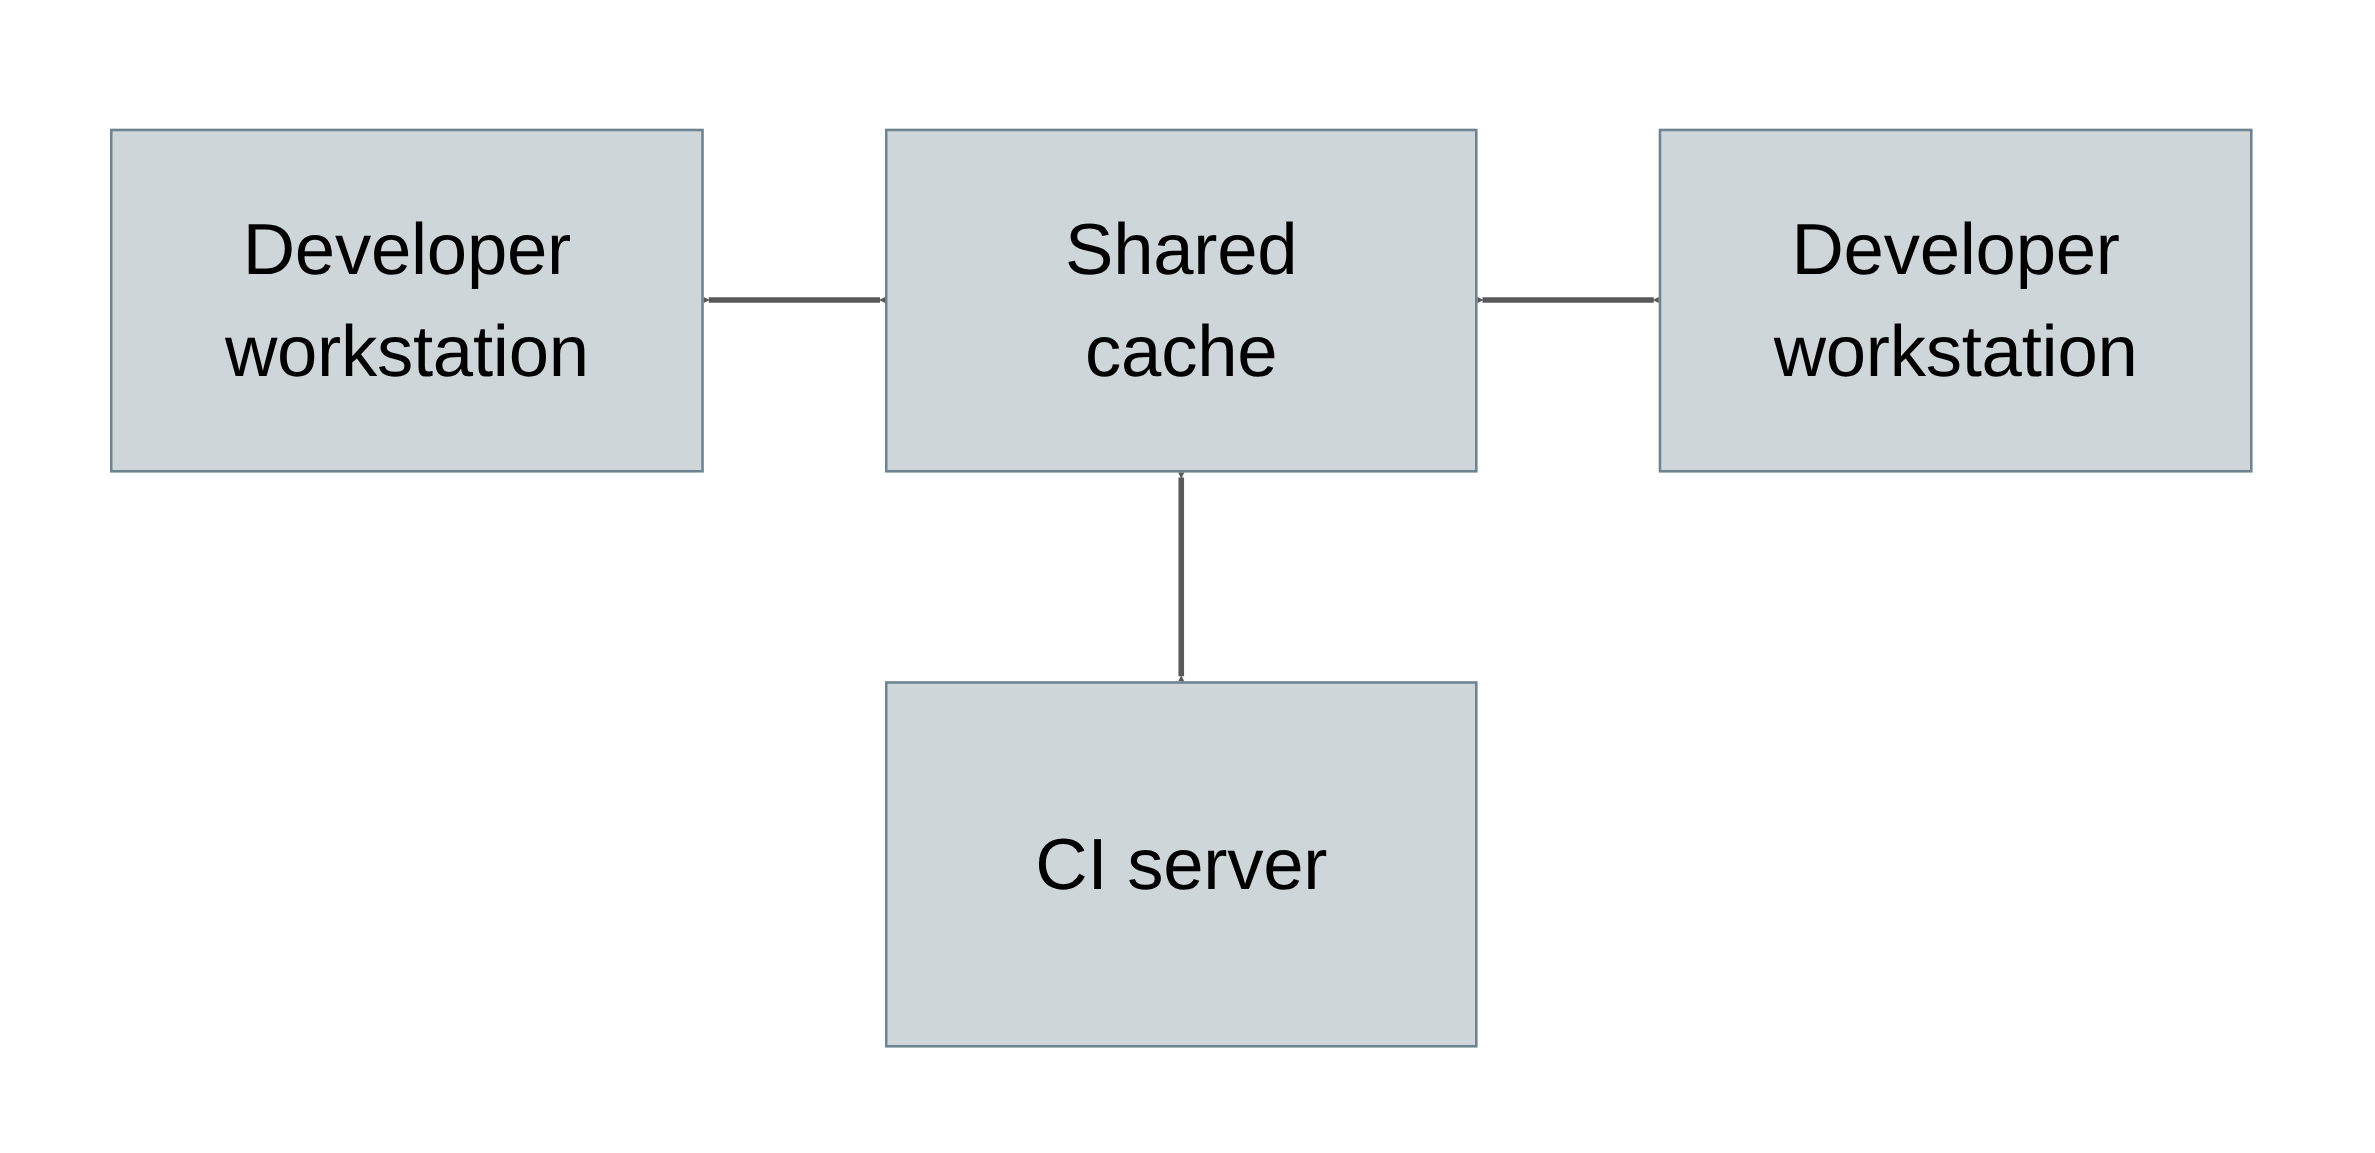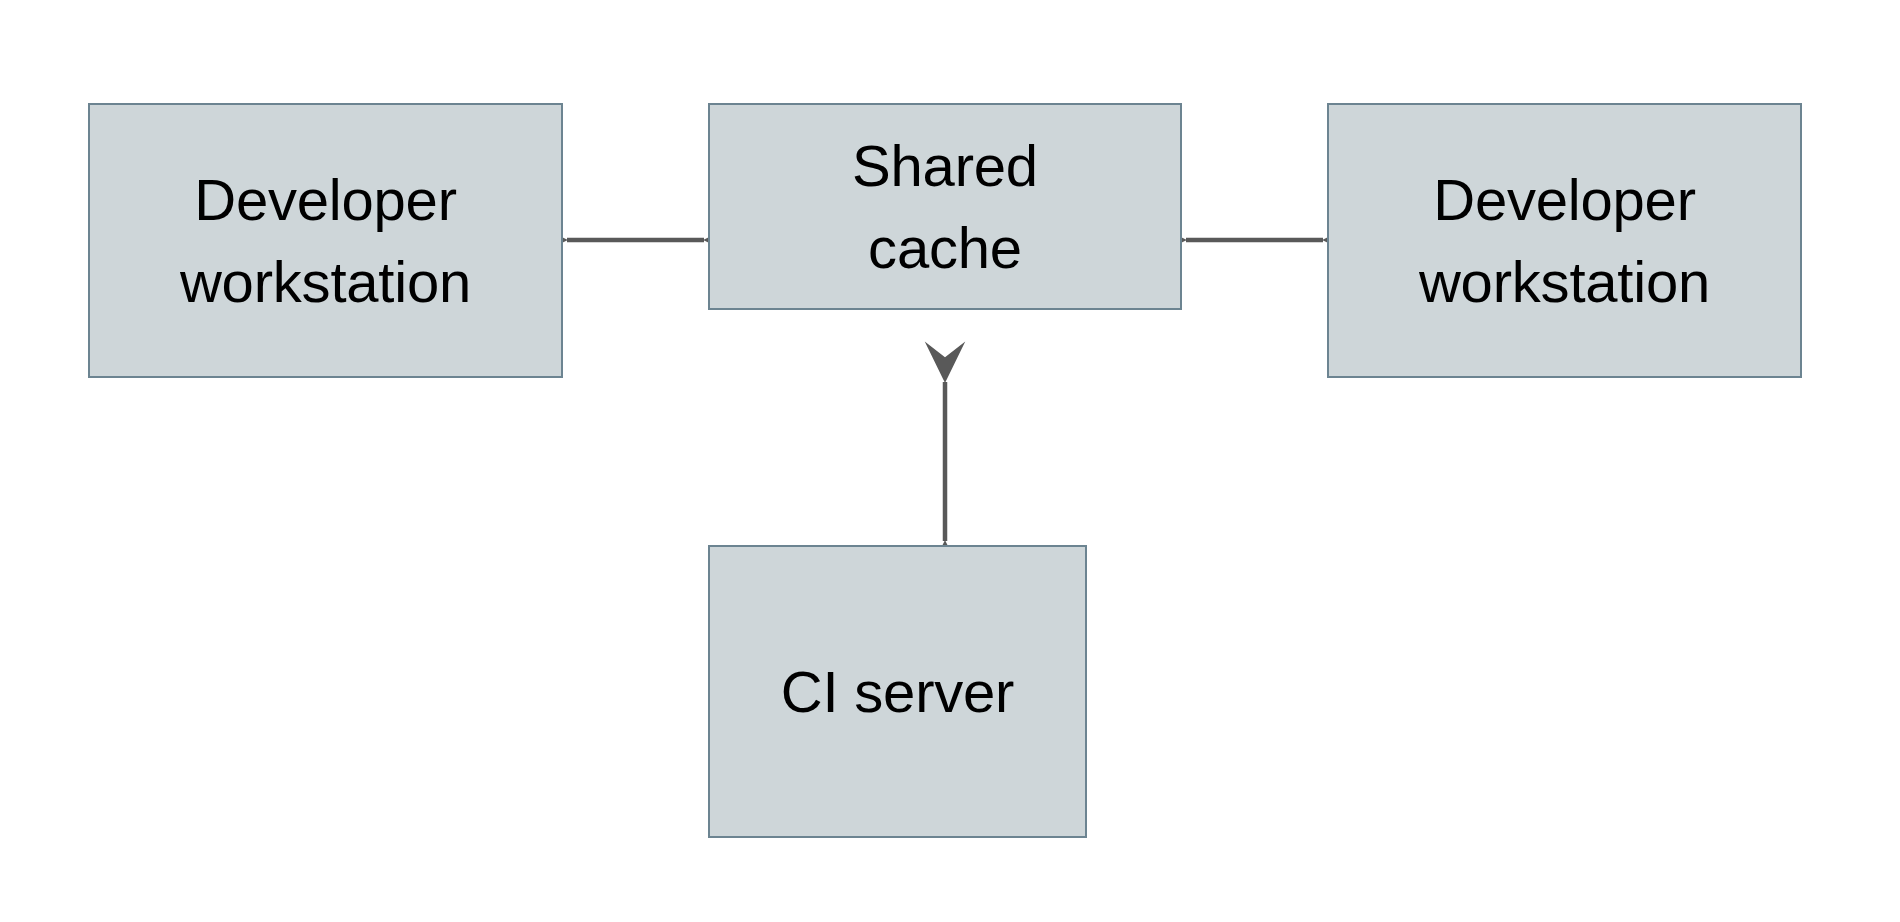--- a/index.html
+++ b/index.html
@@ -35,23 +35,23 @@
     font-family: "Liberation Sans", sans-serif;
     font-size: 58px;
     line-height: 82px;
     color: #000000;
     font-weight: 400;
     letter-spacing: -0.2px;
     white-space: pre-line;
     padding: 0 10px;
   }
   #node-dev-left   { left: 88px;   top: 103px; width: 475px; height: 275px; }
-  #node-shared     { left: 708px;  top: 103px; width: 474px; height: 207px; }
+  #node-shared     { left: 708px;  top: 103px; width: 474px; height: 275px; }
   #node-dev-right  { left: 1327px; top: 103px; width: 475px; height: 275px; }
-  #node-ci         { left: 708px;  top: 545px; width: 379px; height: 293px; }
+  #node-ci         { left: 708px;  top: 545px; width: 474px; height: 293px; }
 
   .edge-layer {
     position: absolute;
     inset: 0;
     width: 1900px;
     height: 922px;
     pointer-events: none;
   }
 </style>
 </head>

